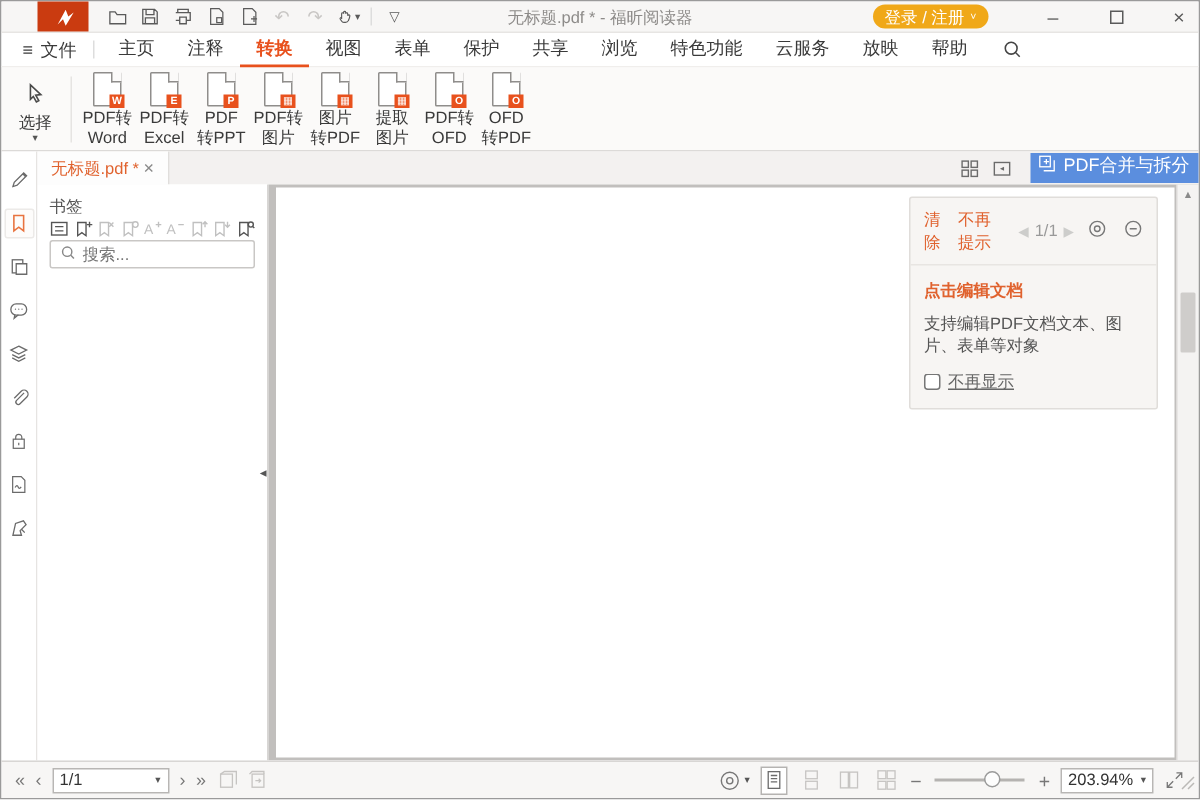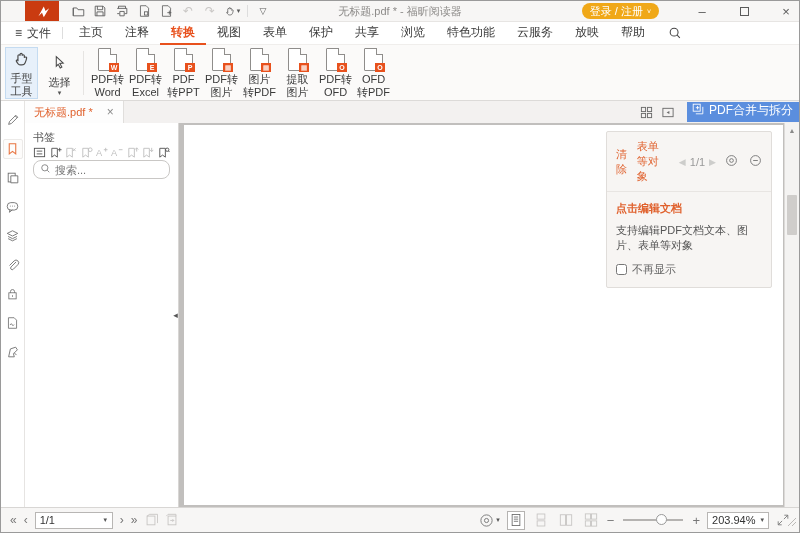--- a/index.html
+++ b/index.html
@@ -42,52 +42,52 @@
 
   
   #main { flex:1; display:flex; min-height:0; }
   #leftstrip { width:24px; background:#fff; border-right:1px solid #e6e4e2; display:flex; flex-direction:column; align-items:center; padding-top:9px; gap:9px; flex:none; }
   .strip-ico { width:20px; height:20px; display:flex; align-items:center; justify-content:center; color:#6b6b6b; }
   .strip-ico.active { color:#e8733f; border:1px solid #eceae8; background:#fdfcfb; border-radius:2px; }
   #rightpart { flex:1; display:flex; flex-direction:column; min-width:0; }
 
   
   #tabbar { height:22px; background:#f3f1f0; display:flex; align-items:center; flex:none; }
-  .doc-tab { height:22px; background:#fdfdfd; border-right:1px solid #e0dedc; display:flex; align-items:center; padding:0 9px; color:#e0622e; font-size:11px; gap:14px;justify-content:center; }
+  .doc-tab { height:22px; background:#fdfdfd; border-right:1px solid #e0dedc; display:flex; align-items:center; padding:0 9px; color:#e0622e; font-size:11px; gap:3px;justify-content:center; }
   .doc-tab .close { color:#8a8a8a; font-size:12px; }
   .tab-right { margin-left:auto; display:flex; align-items:center; gap:8px; }
   .tab-right .tico { display:flex; align-items:center; color:#6b6b6b; }
   .banner { height:20px; background:#5b8ede; color:#fff; display:flex; align-items:center; padding:0 6px 3px 4px; font-size:12px; gap:4px; margin-left:4px; }
 
   
   #contentrow { flex:1; display:flex; min-height:0; position:relative; }
   #bmpanel { width:154px; background:#fff; border-right:1px solid #d8d6d4; padding:7px 8px; display:flex; flex-direction:column; gap:0; font-size:11px; color:#555; flex:none; }
   .bm-toolbar { display:flex; align-items:center; gap:2px; }
   .bm-toolbar .bico { width:15px; height:15px; display:flex; align-items:center; justify-content:center; }
-  .bm-search { border:1px solid #c9c7c5; border-radius:8px; height:19px; display:flex; align-items:center; padding:0 6px; gap:4px; }
+  .bm-search { border:1px solid #c9c7c5; border-radius:2px; height:19px; display:flex; align-items:center; padding:0 6px; gap:4px; }
   .bm-search input { flex:1; min-width:0; border:none; outline:none; background:transparent; font-size:11px; color:#555; font-family:inherit; }
   .collapse-arrow { position:absolute; left:146px; top:calc(50% - 10px); width:9px; height:20px; display:flex; align-items:center; justify-content:center; color:#555; font-size:9px; z-index:5; }
 
   #docarea { flex:1; position:relative; background:#c1bfbd; min-width:0; }
   .page { position:absolute; left:5px; top:2px; right:16px; bottom:2px; background:#fff; }
   .vscroll { position:absolute; right:0; top:0; bottom:0; width:15px; background:#f4f3f2; border-left:1px solid #dcdad8; }
   .vscroll .up { height:14px; display:flex; align-items:center; justify-content:center; font-size:7px; color:#8a8a8a; }
   .vscroll .thumb { position:absolute; left:2px; right:2px; top:72px; height:40px; background:#cfcdcb; border-radius:1px; }
 
   
   #notif { position:absolute; top:8px; right:27px; width:166px; background:#f7f5f3; border:1px solid #e0ddda; border-radius:2px; font-size:11px; color:#555; z-index:4; }
   .notif-head { display:flex; align-items:center; gap:9px; padding:7px 9px; border-bottom:1px solid #e8e5e2; }
   .notif-head .org { color:#e0622e; }
   .pager { display:flex; align-items:center; gap:4px; margin-left:4px; color:#999; }
   .pager .pg-arrow { color:#cdcdcb; font-size:9px; }
   .notif-head .hicons { margin-left:auto; display:flex; align-items:center; gap:11px; color:#777; }
   .notif-body { padding:9px 9px 10px; }
   .notif-link { color:#e0622e; font-weight:bold; }
   .notif-desc { margin-top:7px; color:#555; }
-  .notif-check { margin-top:9px; display:flex; align-items:center; gap:5px; color:#666; }
+  .notif-check { margin-top:9px; display:flex; align-items:center; gap:5px; color:#666;text-decoration:underline; }
   .notif-check input { width:11px; height:11px; }
 
   
   #statusbar { height:25px; background:#f7f6f5; border-top:1px solid #d8d6d4; display:flex; align-items:center; padding:0 9px; gap:7px; color:#777; flex:none; position:relative; }
   .nav-glyph { font-size:12px; color:#777; }
   .pagebox { width:78px; height:17px; border:1px solid #b8b6b4; background:#fff; display:flex; align-items:center; }
   .pagebox input { flex:1; min-width:0; border:none; outline:none; font-size:11px; padding-left:4px; color:#333; font-family:inherit; }
   .pagebox .pb-caret { width:13px; font-size:7px; color:#555; text-align:center; }
   .sb-ico { display:flex; align-items:center; justify-content:center; color:#8a8a8a; }
   .sb-ico.disabled { color:#c6c4c2; }
@@ -185,29 +185,20 @@
     <span class="menu-item">帮助</span>
     <span class="menu-search">
         <svg width="14" height="14" viewBox="0 0 16 16">
           <circle cx="7" cy="7" r="4.5" fill="none" stroke="#444" stroke-width="1.2"></circle>
           <path d="M10.5 10.5l3 3" stroke="#444" stroke-width="1.2"></path>
         </svg>
       </span>
   </div>
 
   <div id="ribbon">
-    <div class="rb-btn hand">
-      <span class="ico">
-          <svg width="19" height="19" viewBox="0 0 16 16">
-            <path d="M5 9.5V4.8c0-1.1 1.8-1.1 1.8 0V3.6c0-1.1 1.8-1.1 1.8 0v1.2c0-1.1 1.8-1.1 1.8 0v1.8c.4-.8 2-1.2 1.9.2-.1 1.3-.7 3-1.3 4.2-.5 1.1-1.3 1.6-2.6 1.6H7.2c-.8 0-1.5-.4-2-1L3.8 9.8c-.7-.9.5-1.9 1.2-1.1z" fill="none" stroke="#4a4a4a"></path>
-          </svg>
-        </span>
-      <span>手型</span>
-      <span>工具</span>
-    </div>
     <div class="rb-btn">
       <span class="ico">
           <svg width="15" height="15" viewBox="0 0 14 14">
             <path d="M4 1.5l6.5 6-3.2.4 1.9 3.4-1.5.8-1.9-3.4L4 10.5z" fill="none" stroke="#4a4a4a"></path>
           </svg>
         </span>
       <span>选择</span>
       <span class="rb-caret">▾</span>
     </div>
     <span class="rb-sep"></span>
@@ -444,21 +435,21 @@
         </div>
 
         <span class="collapse-arrow">◂</span>
 
         <div id="docarea">
           <div class="page"></div>
 
           <div id="notif">
             <div class="notif-head">
               <span class="org">清除</span>
-              <span class="org">表单等对象</span>
+              <span class="org">不再提示</span>
               <span class="pager">
                 <span class="pg-arrow">◀</span>
                 <span>1/1</span>
                 <span class="pg-arrow">▶</span>
               </span>
               <span class="hicons">
                 <span><svg width="13" height="13" viewBox="0 0 14 14">
                       <circle cx="7" cy="7" r="5.3" fill="none" stroke="#777"></circle>
                       <circle cx="7" cy="7" r="2" fill="none" stroke="#777"></circle>
                     </svg></span>

